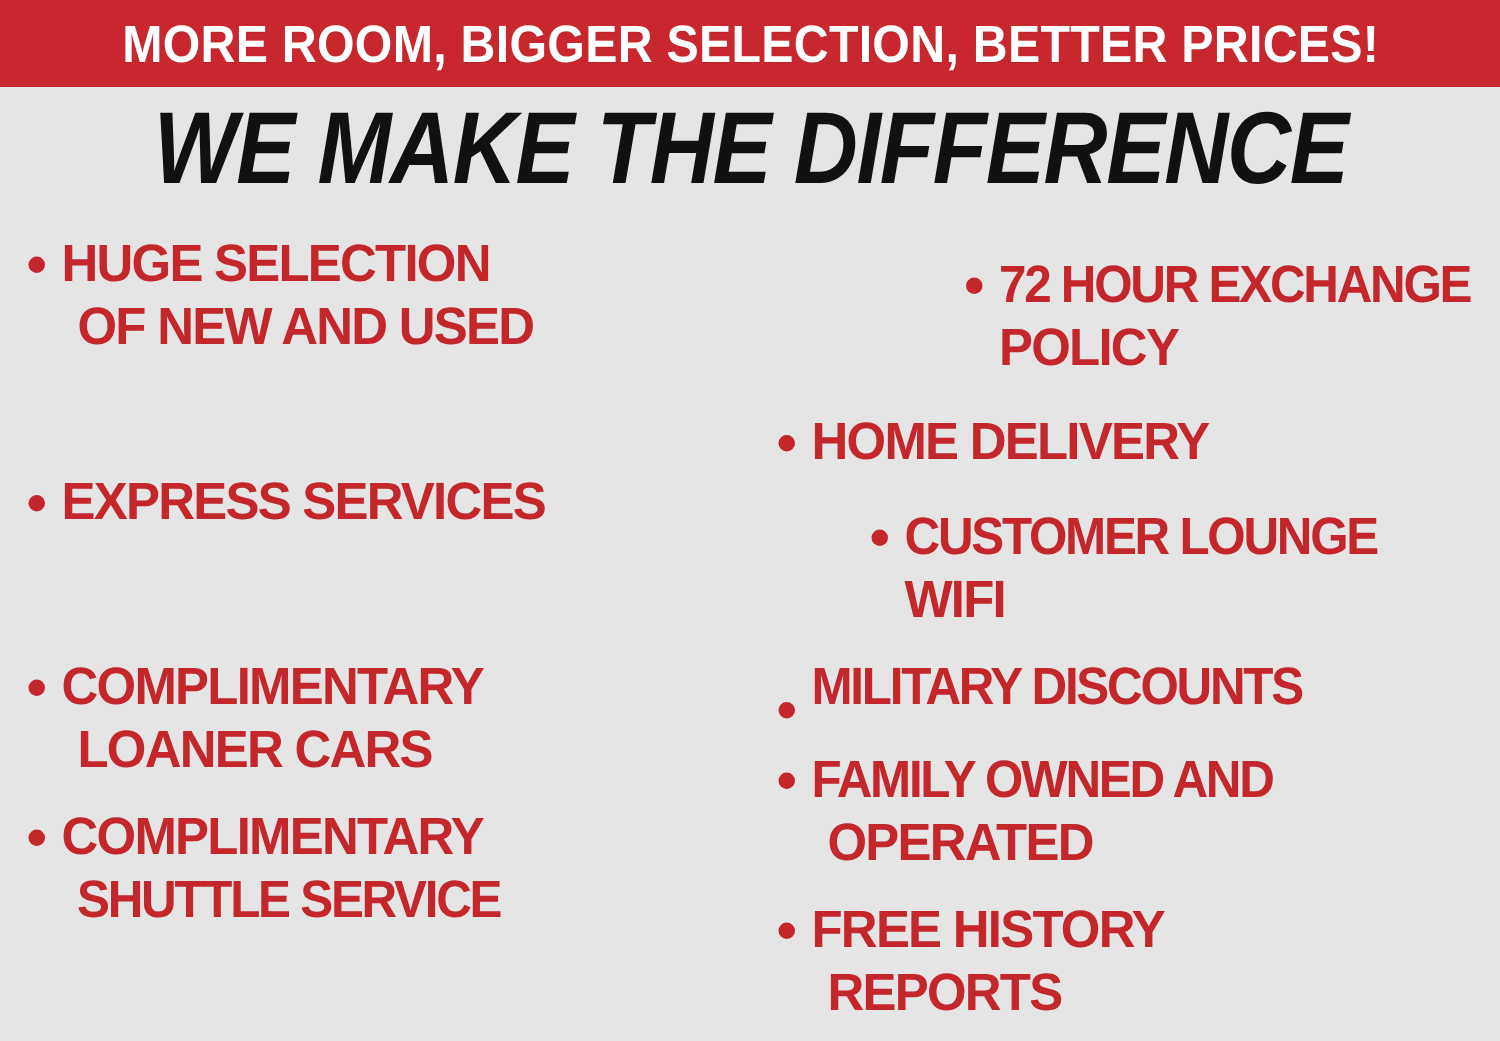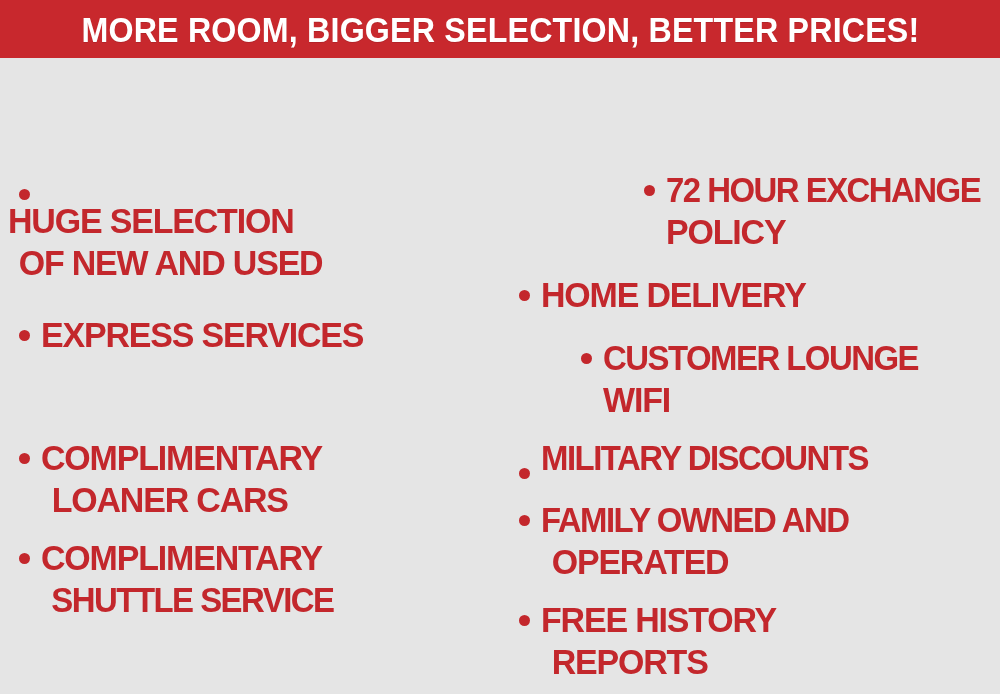--- a/index.html
+++ b/index.html
@@ -129,26 +129,29 @@
 </style>
 </head>
 <body>
 
 <div id="poster">
 
   <div class="banner">
     <div class="banner-text">MORE ROOM, BIGGER SELECTION, BETTER PRICES!</div>
   </div>
 
+  <div class="headline-wrap">
+    <div class="headline">WE MAKE THE DIFFERENCE</div>
+  </div>
 
   <div class="columns">
 
     <div class="col col-left">
 
-      <div class="bullet-item" style="top:23px;flex-direction:column;">
+      <div class="bullet-item" style="top:5px;">
         <span class="dot"></span>
         <span>
           <span class="btext tight">HUGE SELECTION</span><br>
           <span class="btext tight indent">OF NEW AND USED</span>
         </span>
       </div>
 
       <div class="bullet-item" style="top:124px;margin-top:40px;">
         <span class="dot"></span>
         <span>

